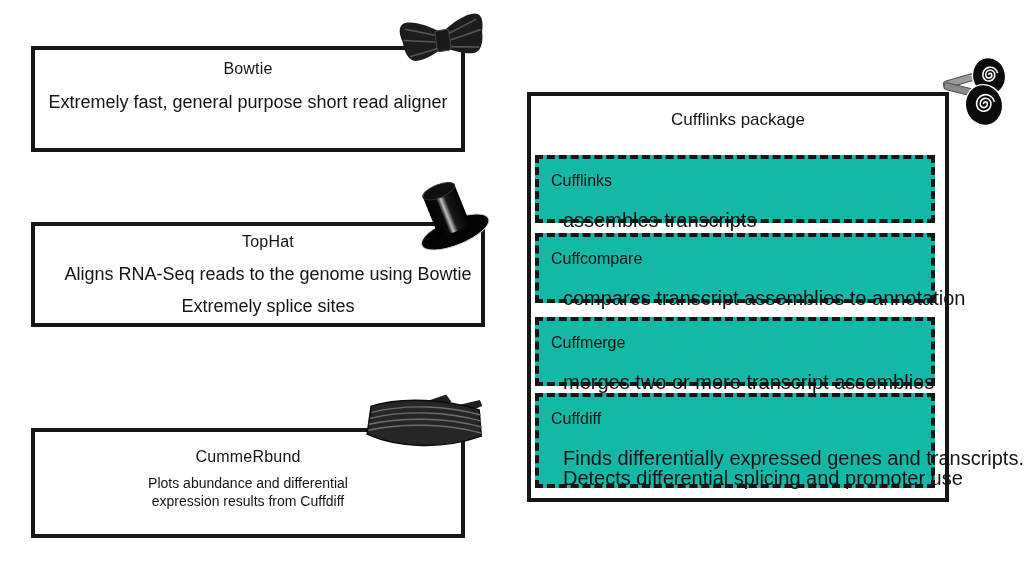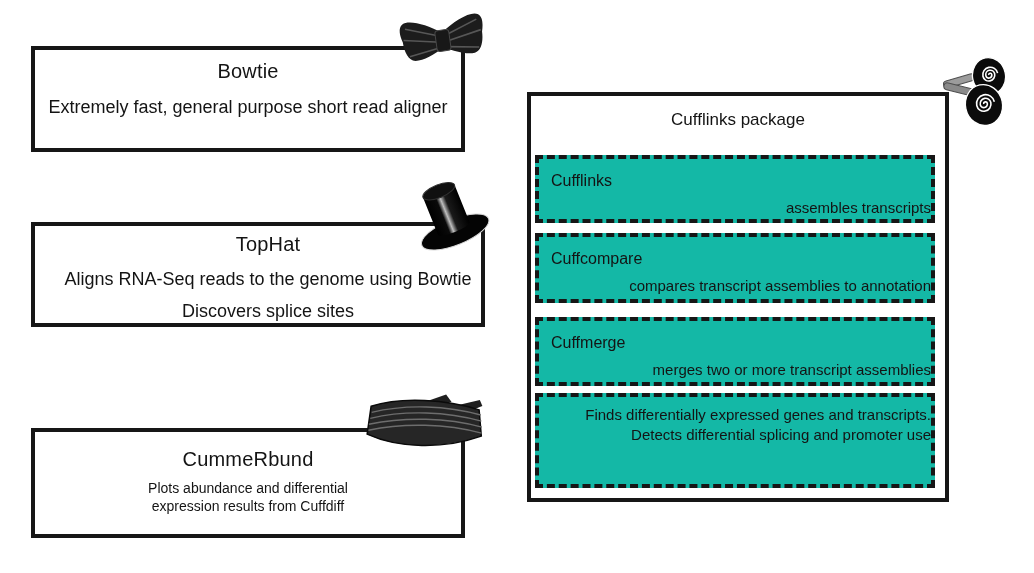--- a/index.html
+++ b/index.html
@@ -11,21 +11,21 @@
     overflow:hidden;
   }
   .solid-box{
     position:absolute;
     border:4px solid #161616;
     background:#ffffff;
     text-align:center;
     box-sizing:content-box;
   }
   .tool-title{
-    font-size:20px;
+    font-size:16px;
     letter-spacing:0.2px;
   }
   .tool-line{
     font-size:18px;
   }
   
   #box-bowtie{left:31px;top:46px;width:426px;height:98px;}
   #box-bowtie .tool-title{margin-top:10px;}
   #box-bowtie .tool-line{margin-top:14px;}
   
@@ -54,25 +54,24 @@
   }
   #module-0{top:59px;height:68px;}
   #module-1{top:137px;height:70px;}
   #module-2{top:221px;height:69px;}
   #module-3{top:297px;height:95px;}
   .module-name{
     font-size:16px;
     margin:13px 0 0 12px;
   }
   .module-desc{
-    font-size:15px;
+    font-size:20px;
     line-height:20px;
-    margin:8px 0 0 24px;
+    margin:20px 0 0 24px;
     white-space:nowrap;
-    text-align:right;
   }
   .icon{
     position:absolute;
     z-index:5;
   }
   #icon-bowtie{left:397px;top:11px;}
   #icon-tophat{left:407px;top:181px;}
   #icon-cummerbund{left:360px;top:390px;}
   #icon-cufflinks{left:938px;top:56px;}
 </style>
@@ -80,21 +79,21 @@
 <body>
 
 <div class="solid-box" id="box-bowtie">
   <div class="tool-title">Bowtie</div>
   <div class="tool-line">Extremely fast, general purpose short read aligner</div>
 </div>
 
 <div class="solid-box" id="box-tophat">
   <div class="tool-title">TopHat</div>
   <div class="tool-line l0">Aligns RNA-Seq reads to the genome using Bowtie</div>
-  <div class="tool-line l1">Discovers splice sites</div>
+  <div class="tool-line l1">Extremely splice sites</div>
 </div>
 
 <div class="solid-box" id="box-cummerbund">
   <div class="tool-title">CummeRbund</div>
   <div class="wrap-lines">
     <div>Plots abundance and differential</div>
     <div>expression results from Cuffdiff</div>
   </div>
 </div>
 
@@ -110,20 +109,21 @@
     <div class="module-name">Cuffcompare</div>
     <div class="module-desc">compares transcript assemblies to annotation</div>
   </div>
 
   <div class="module-box" id="module-2">
     <div class="module-name">Cuffmerge</div>
     <div class="module-desc">merges two or more transcript assemblies</div>
   </div>
 
   <div class="module-box" id="module-3">
+    <div class="module-name">Cuffdiff</div>
     <div class="module-desc">Finds differentially expressed genes and transcripts.</div>
     <div class="module-desc" style="margin-top:0;">Detects differential splicing and promoter use</div>
   </div>
 </div>
 
 <svg class="icon" id="icon-bowtie" width="92" height="58" viewBox="0 0 92 58">
   <g transform="rotate(-8 46 30)">
     <path d="M45 21 C33 12 15 4 8 8 C3 11 4 19 6 26 C6 35 9 45 16 46 C24 47 36 42 45 37 Z" fill="#1c1c1c"></path>
     <path d="M47 21 C59 12 77 4 84 8 C89 11 88 19 86 26 C86 35 83 45 76 46 C68 47 56 42 47 37 Z" fill="#1c1c1c"></path>
     <path d="M44 25 L10 13 M44 31 L7 24 M44 36 L11 41" stroke="#575757" stroke-width="1.6" fill="none"></path>

